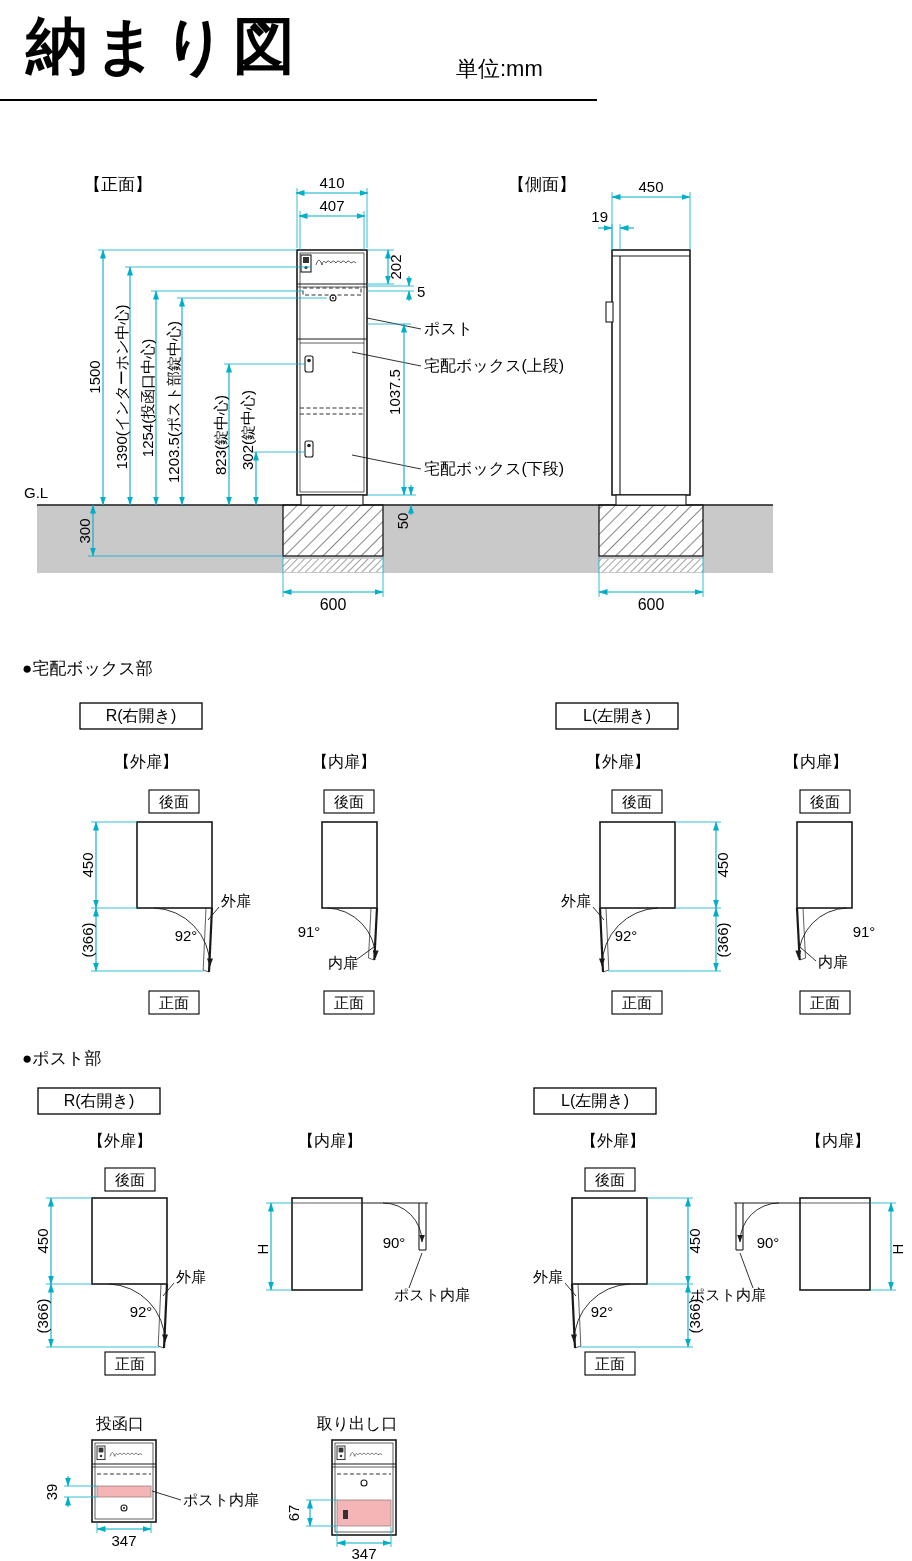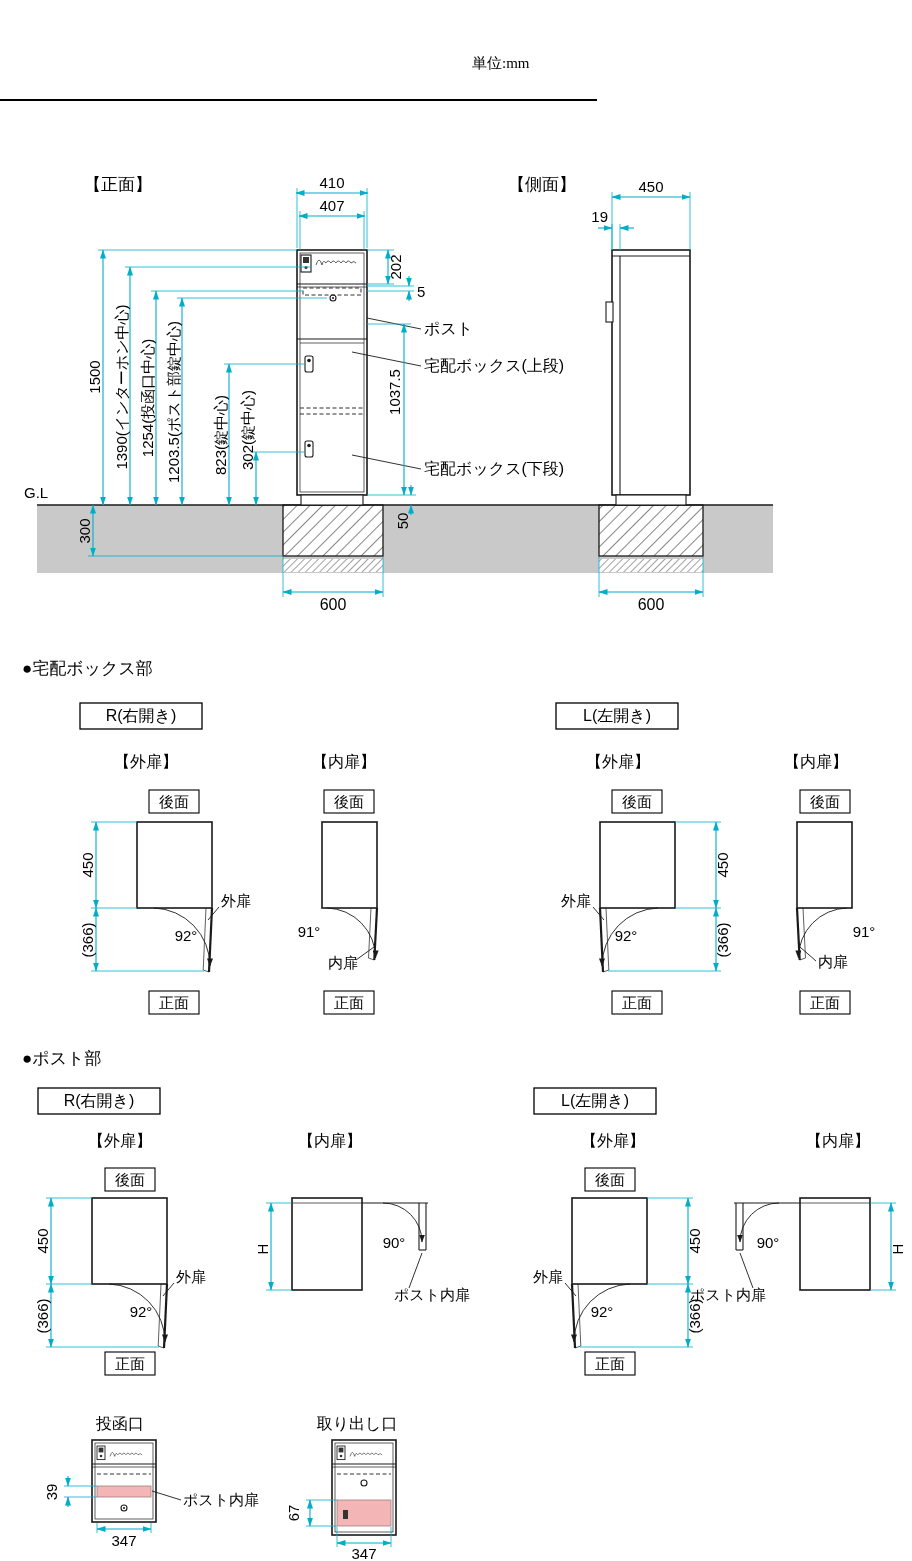--- a/index.html
+++ b/index.html
@@ -1,19 +1,19 @@
 <!DOCTYPE html>
 <html><head>
 <meta charset="utf-8">
 <style>
   html,body { margin:0; padding:0; background:#fff; }
   .page { position:relative; width:912px; height:1561px; background:#fff; overflow:hidden;
           font-family:"Liberation Sans","DejaVu Sans",sans-serif; color:#000; }
   .title { position:absolute; left:26px; top:4px; font-size:62px; font-weight:900; letter-spacing:6px; }
-  .unit-note { position:absolute; left:472px; top:54px; font-size:15px;font-family:Liberation Serif, serif; }
+  .unit-note { position:absolute; left:456px; top:54px; font-size:22px; }
   .rule { position:absolute; left:0; top:99px; width:597px; height:2px; background:#000; }
   svg { position:absolute; left:0; top:0; }
   svg text { font-family:"Liberation Sans","DejaVu Sans",sans-serif; fill:#000; }
   .d  { font-size:15px; }
   .j  { font-size:16px; }
   .h  { font-size:17px; }
   .ol  { fill:#fff; stroke:#1a1a1a; stroke-width:1.6; }
   .ln  { fill:none; stroke:#1a1a1a; stroke-width:1.1; }
   .lnf { fill:#fff; stroke:#1a1a1a; stroke-width:1.1; }
   .tn  { fill:none; stroke:#1a1a1a; stroke-width:0.7; }
@@ -27,20 +27,21 @@
   .fnd2{ fill:url(#h2); }
   .pink{ fill:#f3b5b5; stroke:#a08080; stroke-width:0.8; }
   .lbx { fill:#fff; stroke:#000; stroke-width:1.1; }
   .rlbx{ fill:#fff; stroke:#000; stroke-width:1.3; }
 </style>
 </head>
 <body>
 
 <div class="page">
 
+  <div class="title">納まり図</div>
   <div class="unit-note">単位:mm</div>
   <div class="rule"></div>
 
   <svg width="912" height="1561" viewBox="0 0 912 1561">
     <defs>
       <marker id="ac" markerWidth="9" markerHeight="6" refX="8.5" refY="3" orient="auto-start-reverse" markerUnits="userSpaceOnUse">
         <path d="M0 0 L9 3 L0 6 Z" fill="#00aec8"></path>
       </marker>
       <marker id="ab" markerWidth="8" markerHeight="6" refX="7.5" refY="3" orient="auto-start-reverse" markerUnits="userSpaceOnUse">
         <path d="M0 0 L8 3 L0 6 Z" fill="#1a1a1a"></path>

